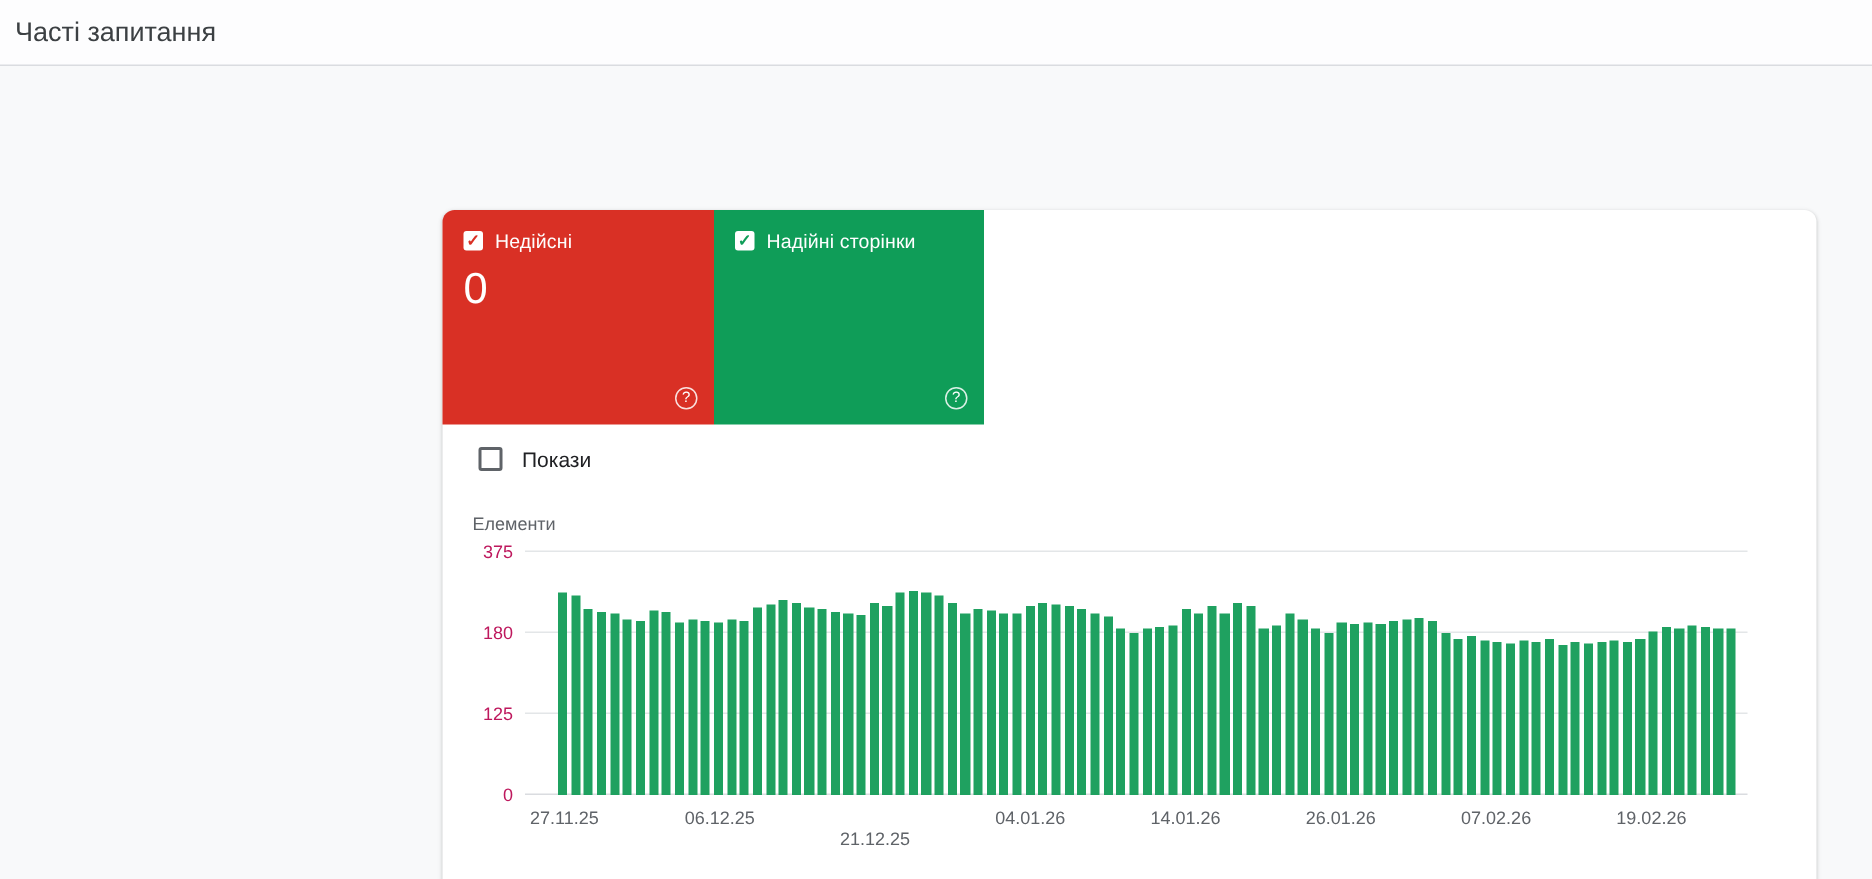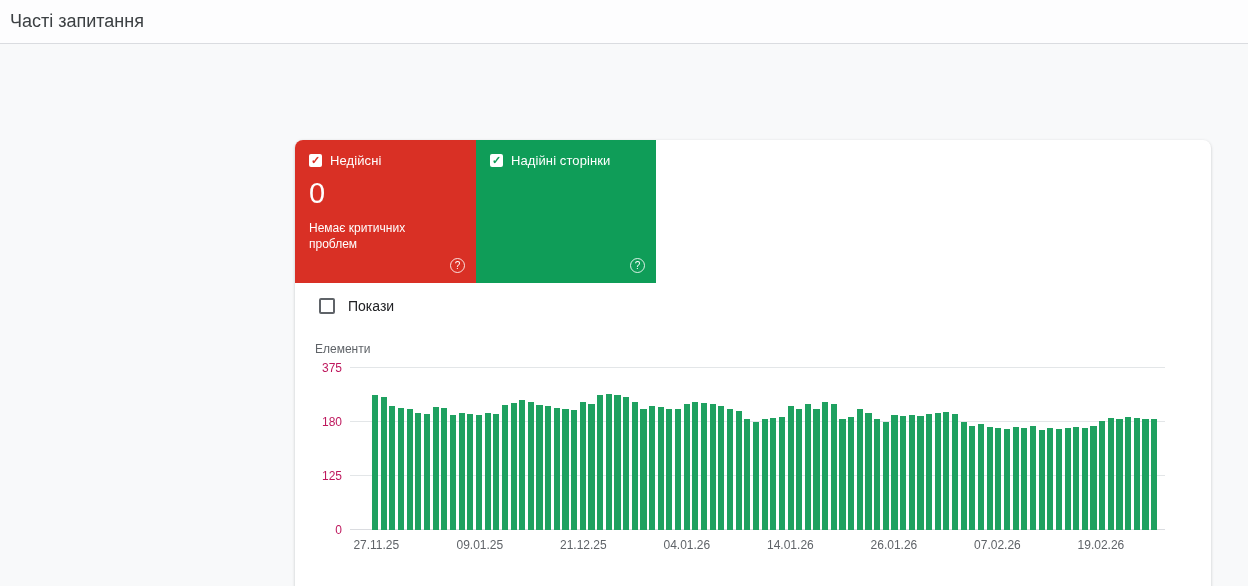--- a/index.html
+++ b/index.html
@@ -88,21 +88,20 @@
 <section class="card">
 
   <div class="status-box invalid" style="background: rgb(217, 48, 37);">
     <div class="status-head">
       <span class="chk-white">
           <span style="color:#d93025">✓</span>
         </span>
       <span class="status-label">Недійсні</span>
     </div>
     <div class="status-value">0</div>
-    <div class="status-caption">Немає критичних проблем</div>
     <span class="help-icon">?</span>
   </div>
 
   <div class="status-box valid" style="background: rgb(15, 157, 88);">
     <div class="status-head">
       <span class="chk-white">
           <span style="color:#0f9d58">✓</span>
         </span>
       <span class="status-label">Надійні сторінки</span>
     </div>
@@ -220,22 +219,22 @@
         <div class="bar" style="height: 68.2667%; background: rgb(31, 161, 96);"></div>
         <div class="bar" style="height: 69.6%; background: rgb(31, 161, 96);"></div>
         <div class="bar" style="height: 69.0667%; background: rgb(31, 161, 96);"></div>
         <div class="bar" style="height: 68.2667%; background: rgb(31, 161, 96);"></div>
         <div class="bar" style="height: 68.8%; background: rgb(31, 161, 96);"></div>
       </div>
   </div>
 
   <div class="x-axis">
       <div class="xtick" style="left: 0.549451%;">27.11.25</div>
-      <div class="xtick" style="left: 13.7363%;">09.01.25</div>
-      <div class="xtick" style="left: 26.9231%;">21.12.25</div>
+      <div class="xtick" style="left: 13.7363%;">06.12.25</div>
+      <div class="xtick" style="left: 26.9231%; margin-top: 14px;">21.12.25</div>
       <div class="xtick" style="left: 40.1099%;">04.01.26</div>
       <div class="xtick" style="left: 53.2967%;">14.01.26</div>
       <div class="xtick" style="left: 66.4835%;">26.01.26</div>
       <div class="xtick" style="left: 79.6703%;">07.02.26</div>
       <div class="xtick" style="left: 92.8571%;">19.02.26</div>
     </div>
 
 </section>
 
 </body></html>

